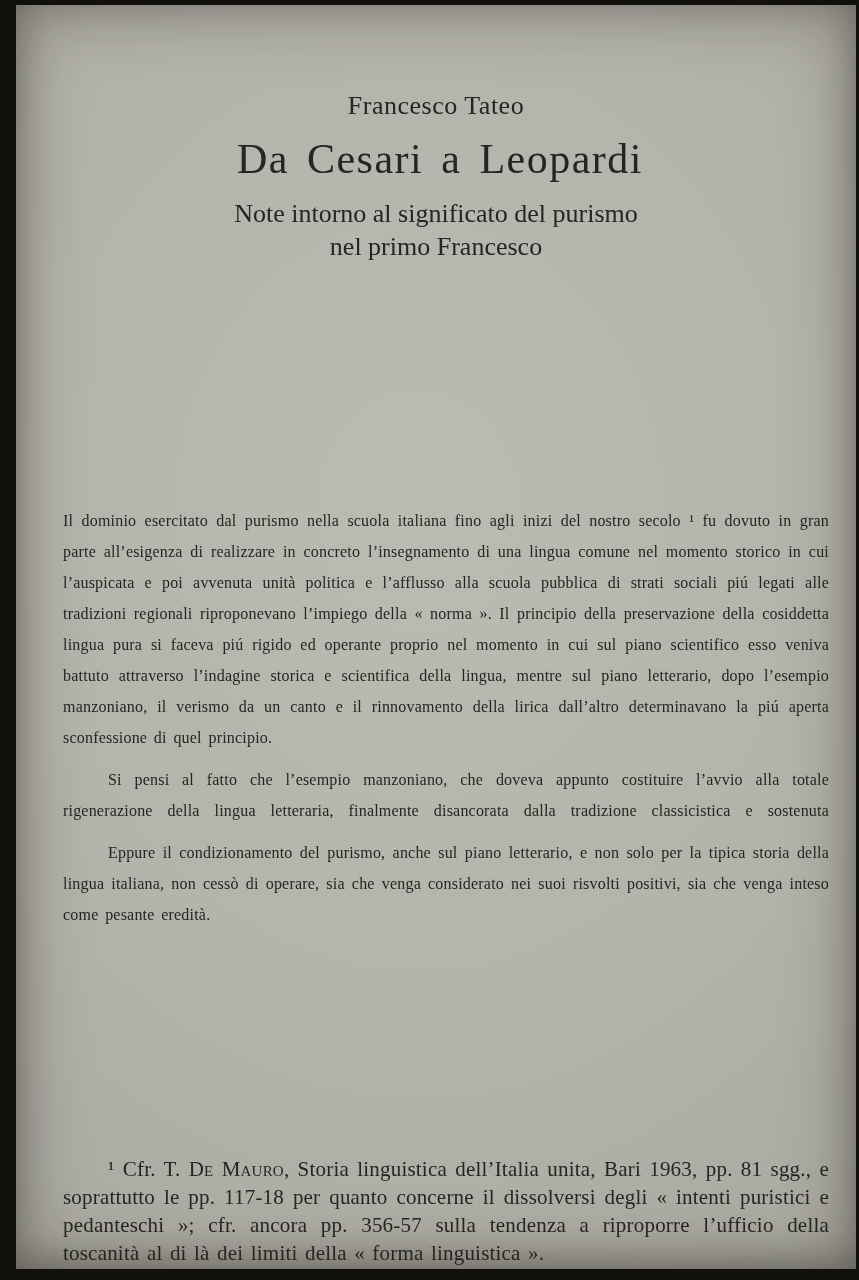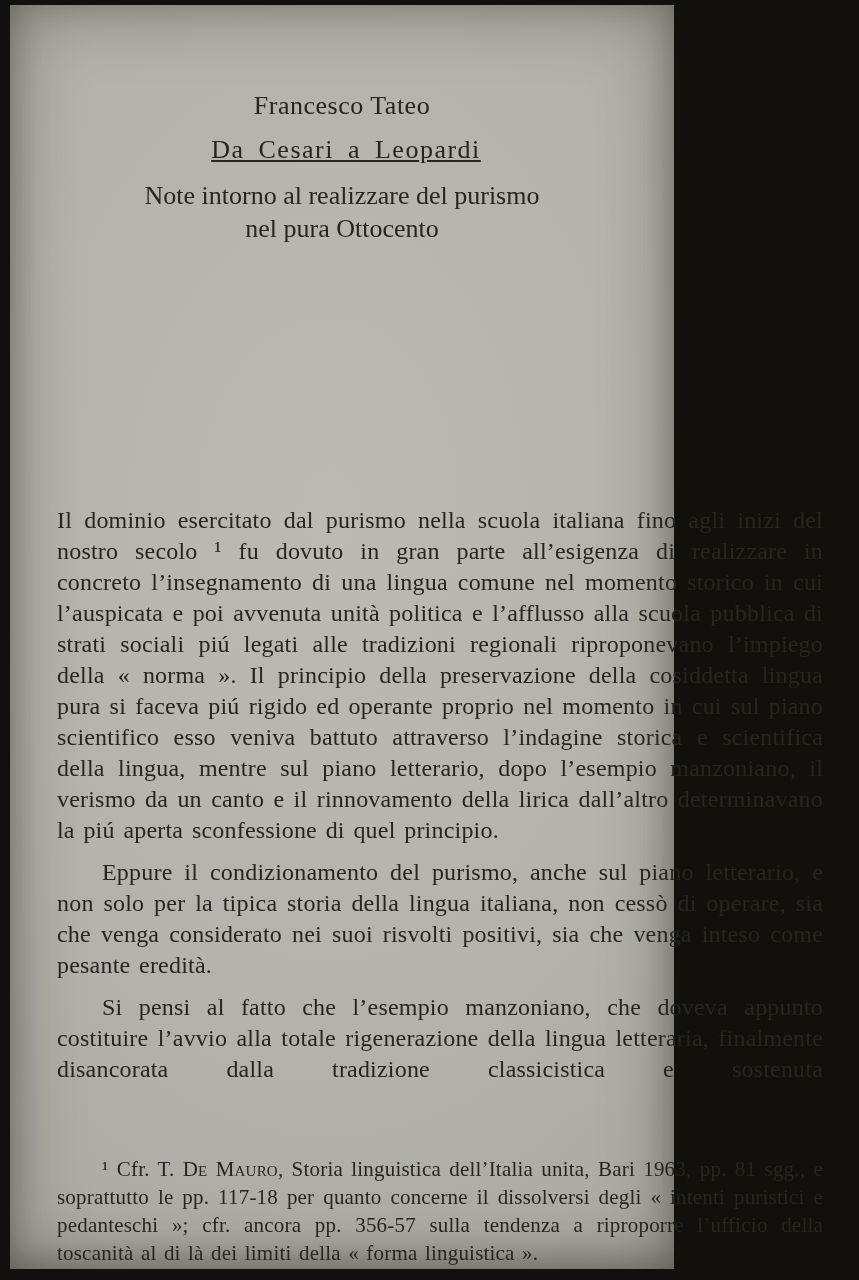--- a/index.html
+++ b/index.html
@@ -8,60 +8,59 @@
   .scan {
     position:relative;
     width:859px; height:1280px;
     overflow:hidden;
     background:#12100c;
     font-family:"Liberation Serif","DejaVu Serif",serif;
   }
 
   .page {
     position:absolute;
-    left:10px; top:5px;
-    width:664px; height:1264px;
+    left:16px; top:5px;
+    width:840px; height:1264px;
     background: radial-gradient(ellipse 120% 95% at 48% 40%,
       #bcbbb3 0%, #b4b3ab 45%, #aaa9a1 75%, #94938b 95%, #858379 100%);
     box-shadow: inset 0 0 70px rgba(25,22,14,0.38), inset 0 -8px 30px rgba(25,22,14,0.25);
     color:#26251f;
   }
 
   .header { text-align:center; }
 
   .author {
     padding-top:86px;
     font-size:26px;
     letter-spacing:0.5px;
   }
 
   .title {
     margin:14px 0 0 8px;
-    font-size:26px;
+    font-size:42px;
     font-weight:400;
     letter-spacing:1.5px;
     word-spacing:6px;
-    text-decoration:underline;
   }
 
   .subtitle {
     margin-top:14px;
     font-size:26px;
     line-height:33px;
   }
 
   .body {
     position:absolute;
     left:47px; top:500px;
     width:766px;
   }
 
   .para {
     margin:0 0 11px 0;
-    font-size:24px;
+    font-size:16px;
     line-height:31px;
     text-align:justify;
     text-indent:45px;
     word-spacing:2.5px;
     letter-spacing:0.2px;
   }
   .para.first { text-indent:0; }
   .para.cont  { text-align-last: justify; }
 
   .footnote {
@@ -81,29 +80,29 @@
 </head>
 <body>
 
 <div class="scan">
   <div class="page">
 
     <div class="header">
       <div class="author">Francesco Tateo</div>
       <h1 class="title">Da Cesari a Leopardi</h1>
       <div class="subtitle">
-        <div>Note intorno al realizzare del purismo</div>
-        <div>nel pura Ottocento</div>
+        <div>Note intorno al significato del purismo</div>
+        <div>nel primo Francesco</div>
       </div>
     </div>
 
     <div class="body">
       <p class="para first">Il dominio esercitato dal purismo nella scuola italiana fino agli inizi del nostro secolo ¹ fu dovuto in gran parte all’esigenza di realizzare in concreto l’insegnamento di una lingua comune nel momento storico in cui l’auspicata e poi avvenuta unità politica e l’afflusso alla scuola pubblica di strati sociali piú legati alle tradizioni regionali riproponevano l’impiego della « norma ». Il principio della preservazione della cosiddetta lingua pura si faceva piú rigido ed operante proprio nel momento in cui sul piano scientifico esso veniva battuto attraverso l’indagine storica e scientifica della lingua, mentre sul piano letterario, dopo l’esempio manzoniano, il verismo da un canto e il rinnovamento della lirica dall’altro determinavano la piú aperta sconfessione di quel principio.</p>
+      <p class="para cont">Si pensi al fatto che l’esempio manzoniano, che doveva appunto costituire l’avvio alla totale rigenerazione della lingua letteraria, finalmente disancorata dalla tradizione classicistica e sostenuta</p>
       <p class="para">Eppure il condizionamento del purismo, anche sul piano letterario, e non solo per la tipica storia della lingua italiana, non cessò di operare, sia che venga considerato nei suoi risvolti positivi, sia che venga inteso come pesante eredità.</p>
-      <p class="para cont">Si pensi al fatto che l’esempio manzoniano, che doveva appunto costituire l’avvio alla totale rigenerazione della lingua letteraria, finalmente disancorata dalla tradizione classicistica e sostenuta</p>
     </div>
 
     <div class="footnote">
       <span>¹ Cfr. T. </span><span class="author-name">De Mauro</span><span>, </span><span class="work-title">Storia linguistica dell’Italia unita</span><span>, Bari 1963, pp. 81 sgg., e soprattutto le pp. 117-18 per quanto concerne il dissolversi degli « intenti puristici e pedanteschi »; cfr. ancora pp. 356-57 sulla tendenza a riproporre l’ufficio della toscanità al di là dei limiti della « forma linguistica ».</span>
     </div>
 
   </div>
 </div>
 
 </body></html>

